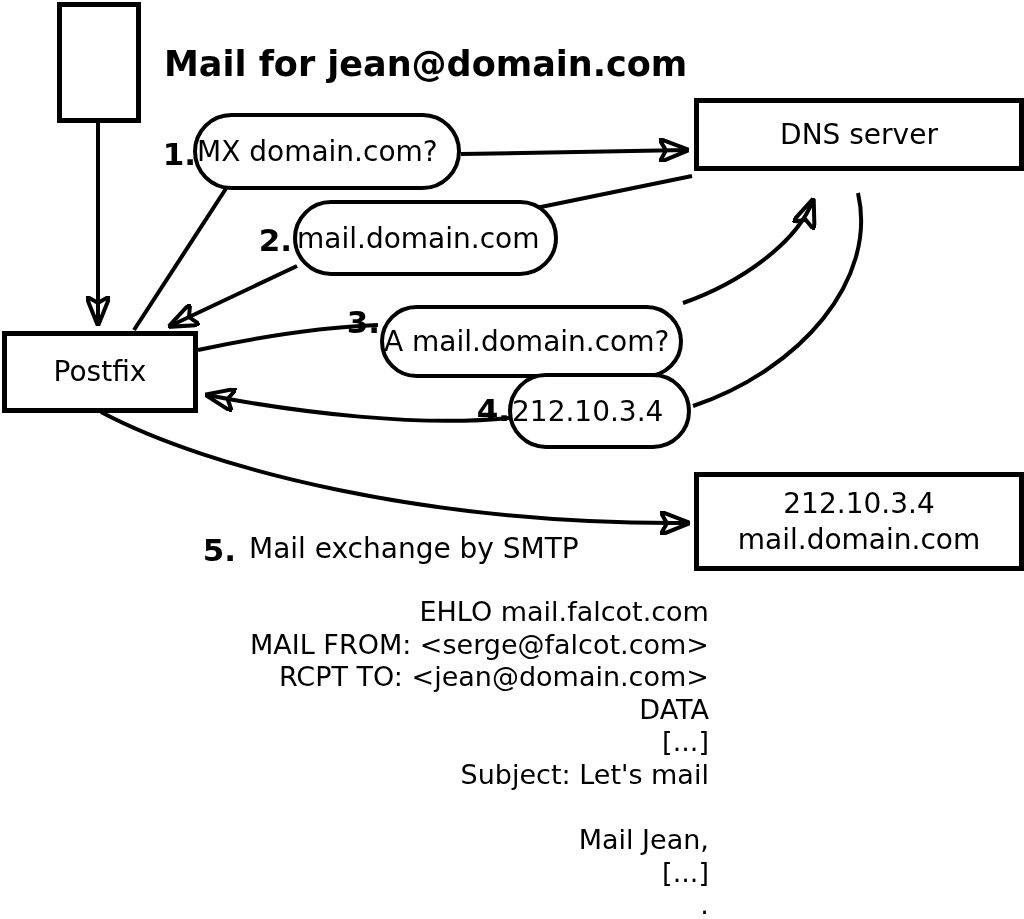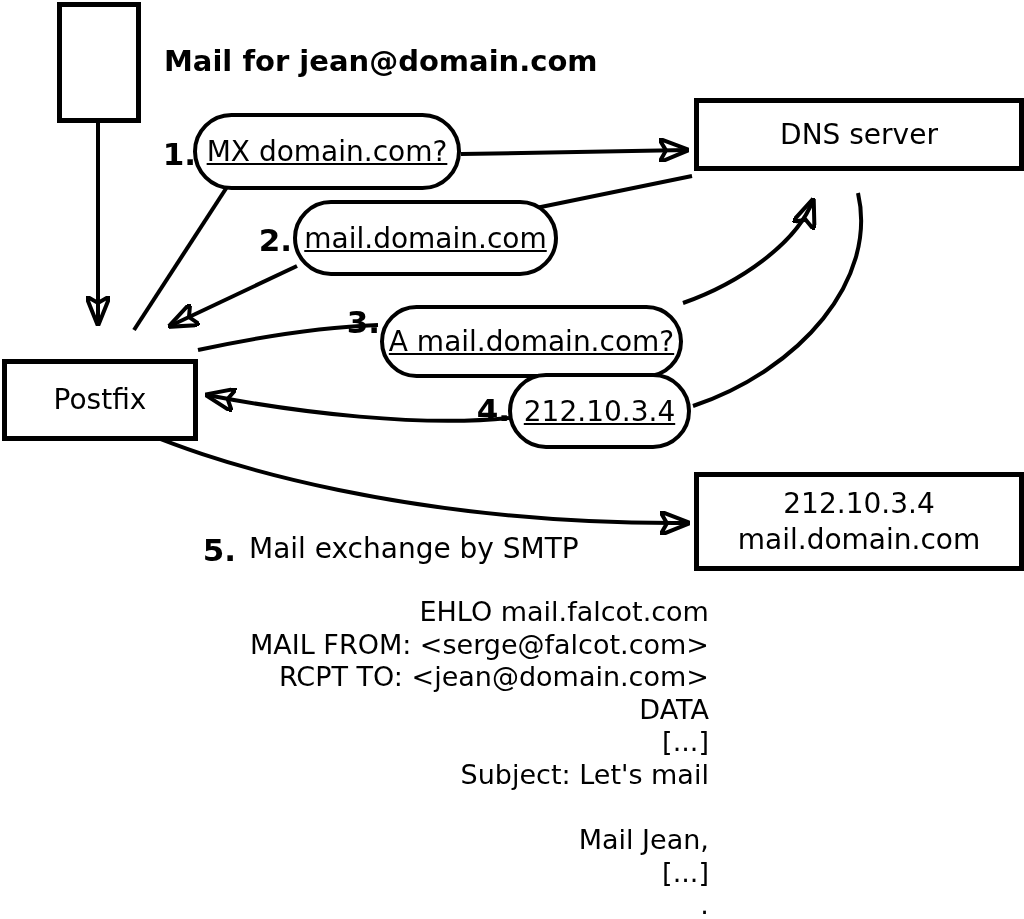--- a/index.html
+++ b/index.html
@@ -35,36 +35,35 @@
     line-height: 36px;
   }
   .pill {
     position: absolute;
     box-sizing: border-box;
     background: #ffffff;
     border: 4px solid #000000;
     border-radius: 45px;
     display: flex;
     align-items: center;
-    justify-content: center;
+    justify-content: flex-start;
     text-align: center;
     font-size: 28px;
-    text-decoration: underline;
   }
   .step-num {
     position: absolute;
     font-size: 31px;
     font-weight: bold;
     width: 46px;
     text-align: right;
   }
   .heading {
     position: absolute;
     left: 164px; top: 44px;
-    font-size: 29px;
+    font-size: 35px;
     font-weight: bold;
     white-space: nowrap;
   }
   .step5-label {
     position: absolute;
     left: 249px; top: 532px;
     font-size: 28px;
     white-space: nowrap;
   }
   .smtp-block {
@@ -97,21 +96,21 @@
     <path d="M 297 266 L 170 326" marker-end="url(#arrow)"></path>
     <path d="M 198 350 Q 300 328 378 325"></path>
     <path d="M 683 303 C 740 283 797 243 813 200" marker-end="url(#arrow)"></path>
     <path d="M 858 193 C 878 280 800 370 693 406"></path>
     <path d="M 509 418 C 420 427 300 413 207 395" marker-end="url(#arrow)"></path>
     <path d="M 101 412 C 210 470 430 525 688 523" marker-end="url(#arrow)"></path>
   </svg>
 
   <div class="node" style="left:57px; top:2px; width:84px; height:121px;"></div>
 
-  <div class="node" style="left:2px; top:331px; width:196px; height:82px;margin-top:28px;">
+  <div class="node" style="left:2px; top:331px; width:196px; height:82px;">
     <span>Postfix</span>
   </div>
 
   <div class="node" style="left:694px; top:98px; width:330px; height:73px;">
     <span>DNS server</span>
   </div>
 
   <div class="node" style="left:694px; top:472px; width:330px; height:99px;">
     <div>
       <div>212.10.3.4</div>

